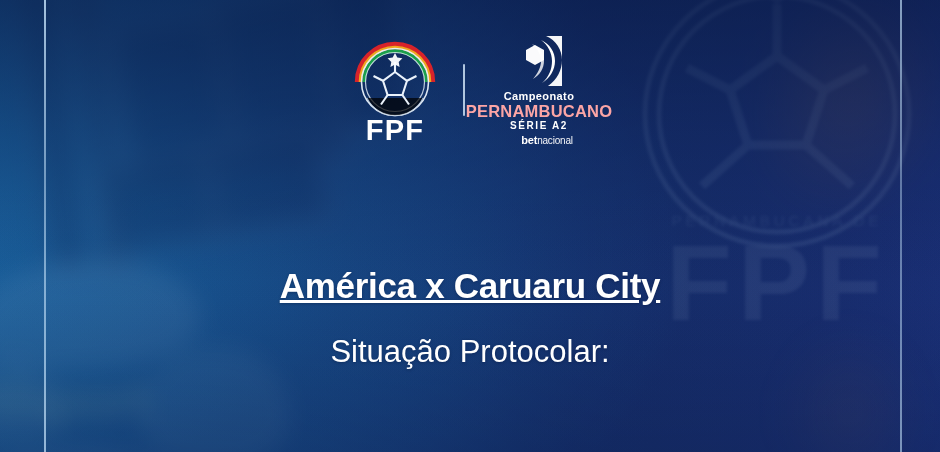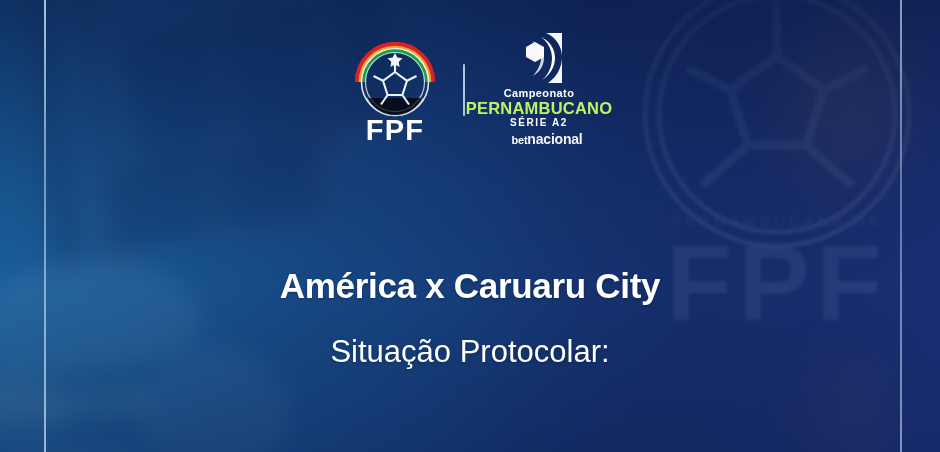--- a/index.html
+++ b/index.html
@@ -186,58 +186,59 @@
   .champ-l1 {
     font-size: 11px;
     font-weight: 600;
     letter-spacing: 0.4px;
     color: #fff;
   }
   .champ-l2 {
     font-size: 16.5px;
     font-weight: 700;
     letter-spacing: 0.2px;
-    color: #bef264;
+    color: #fca5a5;
     margin-top: 1px;
   }
   .champ-l3 {
     font-size: 10px;
     font-weight: 700;
     letter-spacing: 1.6px;
     color: #fff;
     margin-top: 2px;
   }
   .champ-l4 {
     margin-top: 4px;
     font-size: 11px;
     font-weight: 700;
     color: #fff;
     letter-spacing: -0.2px;
   }
   .champ-l4 .bet { font-weight: 800; margin-left: 16px; }
-  .champ-l4 .nac { font-weight: 700; font-size: 14px; opacity: 0.95; }
+  .champ-l4 .nac { font-weight: 400; font-size: 10px; opacity: 0.95; }
 
   .headline {
     position: absolute;
     left: 0; right: 0;
     top: 185px;
     font-size: 37px;
     font-weight: 400;
     letter-spacing: 0.2px;
     text-shadow: 0 1px 3px rgba(5,18,48,0.35);
   }
 
   .teams {
     position: absolute;
     left: 0; right: 0;
     top: 266px;
     font-size: 35px;
     font-weight: 700;
     letter-spacing: -0.3px;
     text-shadow: 0 1px 3px rgba(5,18,48,0.35);
+    text-decoration: underline;
   }
 
   .status {
     position: absolute;
     left: 0; right: 0;
     top: 332px;
     font-size: 31px;
     font-weight: 400;
     line-height: 1.28;
     text-shadow: 0 1px 3px rgba(5,18,48,0.35);

